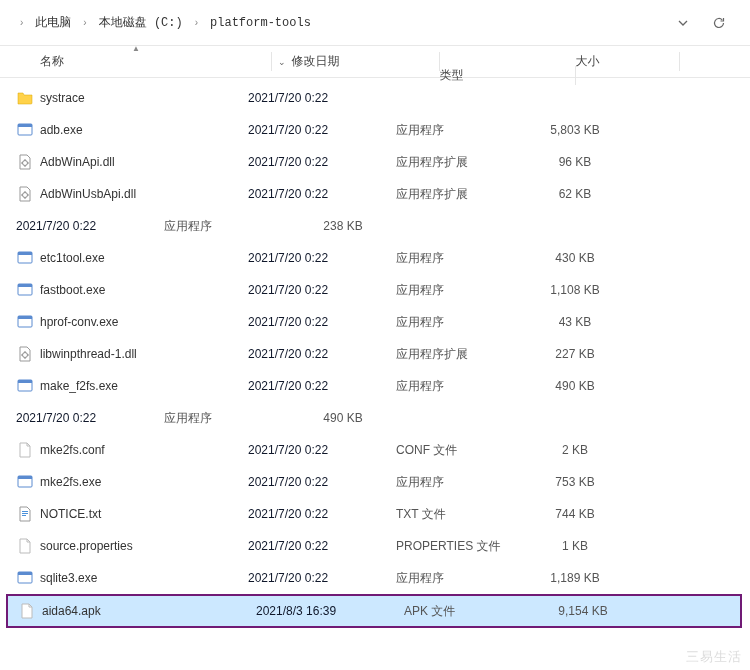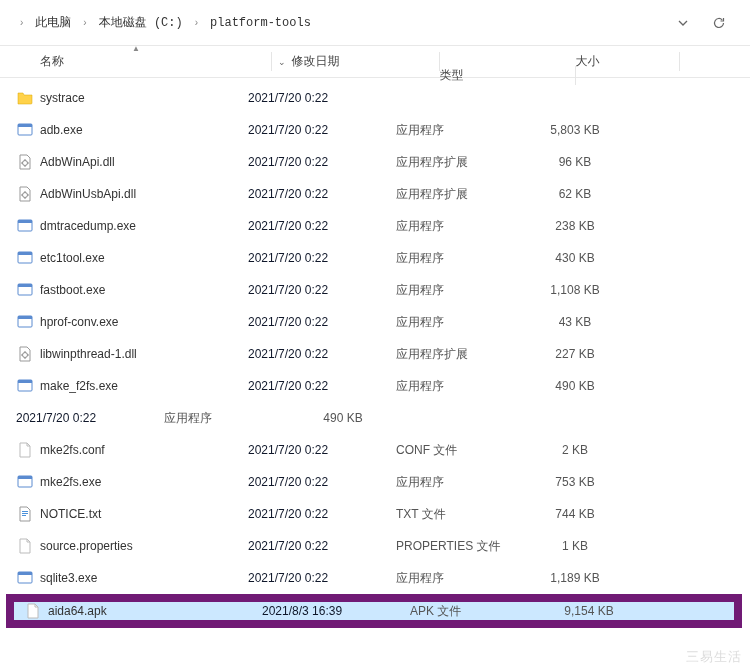--- a/index.html
+++ b/index.html
@@ -17,21 +17,21 @@
     .col-date { width: 148px; }
     .col-type { width: 136px; margin-top: 28px; }
     .col-size { width: 104px; text-align: center; padding-right: 18px; }
     .col-sep { position: absolute; right: 0; top: 6px; bottom: 6px; width: 1px; background: #e5e5e5; }
     .sort-ind { position: absolute; left: 50%; top: -2px; transform: translateX(-50%); color: #888; font-size: 8px; }
     .hcol { position: relative; height: 100%; display: flex; align-items: center; }
     .dd { color: #666; font-size: 9px; padding: 0 6px; cursor: pointer; }
     
     .file-list { padding-top: 4px; }
     .row { display: flex; align-items: center; height: 32px; padding-left: 16px; cursor: pointer; }
-    .row.selected { background: #cce8ff; border: 8px solid #701a75; margin: 0 8px 0 6px; padding-left: 10px; height: 34px; }
+    .row.selected { background: #cce8ff; border: 2px solid #701a75; margin: 0 8px 0 6px; padding-left: 10px; height: 34px; }
     .ficon { width: 18px; height: 18px; margin-right: 6px; display: inline-flex; align-items: center; justify-content: center; }
     .fname { width: 232px; display: flex; align-items: center; }
     .fdate { width: 148px; color: #0f172a; }
     .ftype { width: 136px; color: #555; }
     .fsize { width: 104px; text-align: center; padding-right: 18px; color: #555; }
     .row.selected .fname { width: 238px; }
     
     .watermark { position: absolute; right: 8px; bottom: 4px; color: rgba(0,0,0,0.15); font-size: 13px; letter-spacing: 1px; }
   </style>
 </head>
@@ -132,29 +132,20 @@
             <path d="M8 6v-1M8 13v-1M5 9h-1M12 9h-1" stroke="#888"></path>
           </svg>
         </span>
         <span>AdbWinUsbApi.dll</span>
       </span>
       <span class="fdate">2021/7/20 0:22</span>
       <span class="ftype">应用程序扩展</span>
       <span class="fsize">62 KB</span>
     </div>
     <div class="row">
-      <span class="fname">
-        <span class="ficon">
-          <svg width="16" height="16" viewBox="0 0 16 16">
-            <rect x="1" y="2" width="14" height="11" rx="1" fill="#fff" stroke="#5b8bd0"></rect>
-            <rect x="1" y="2" width="14" height="3" fill="#5b8bd0"></rect>
-          </svg>
-        </span>
-        <span>dmtracedump.exe</span>
-      </span>
       <span class="fdate">2021/7/20 0:22</span>
       <span class="ftype">应用程序</span>
       <span class="fsize">238 KB</span>
     </div>
     <div class="row">
       <span class="fname">
         <span class="ficon">
           <svg width="16" height="16" viewBox="0 0 16 16">
             <rect x="1" y="2" width="14" height="11" rx="1" fill="#fff" stroke="#5b8bd0"></rect>
             <rect x="1" y="2" width="14" height="3" fill="#5b8bd0"></rect>

